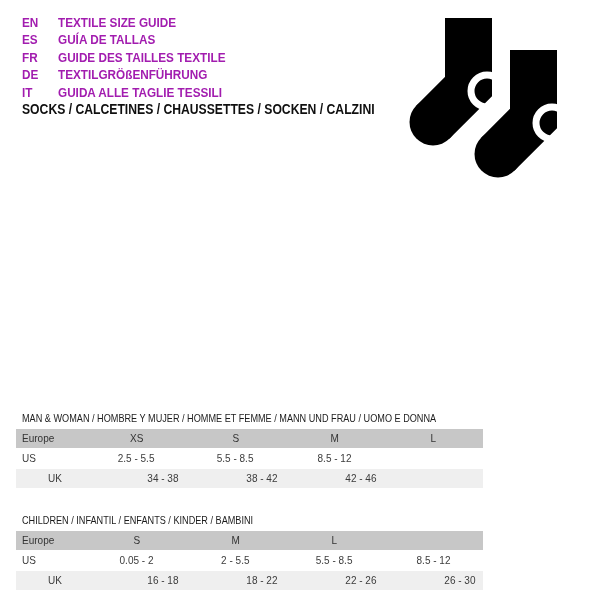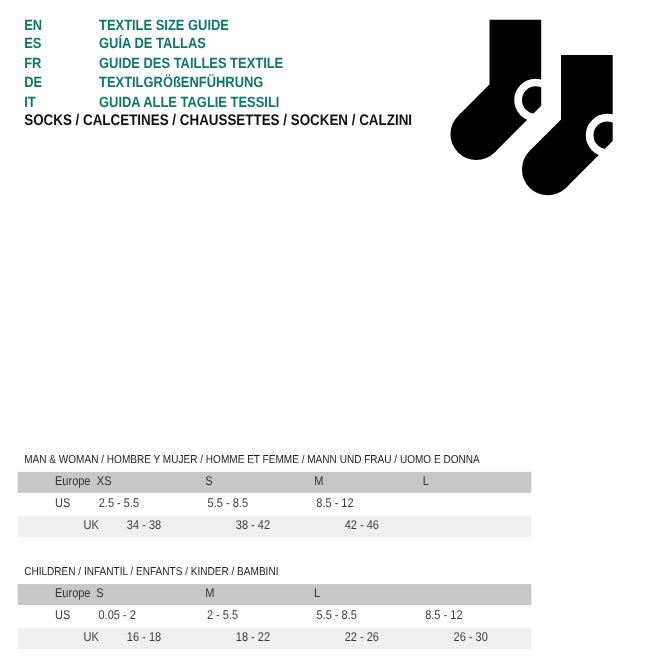--- a/index.html
+++ b/index.html
@@ -8,30 +8,30 @@
     font-family:"Liberation Sans","DejaVu Sans",sans-serif;
     -webkit-font-smoothing:antialiased;overflow:hidden;
   }
   .abs{position:absolute;}
   
   .cx{display:inline-block;transform:scaleX(0.87);transform-origin:0 50%;white-space:nowrap;}
   .cxc{display:inline-block;transform:scaleX(0.87);transform-origin:50% 50%;white-space:nowrap;}
 
   
   .lang-block{left:22px;top:14px;}
-  .lang-row{height:17.4px;line-height:17.4px;font-size:13.5px;font-weight:bold;color:#0f766e;display:flex;gap:32px;}
+  .lang-row{height:17.4px;line-height:17.4px;font-size:13.5px;font-weight:bold;color:#a21caf;display:flex;}
   .lang-code{width:36px;flex:0 0 36px;}
   .category-line{left:22px;top:100px;height:18px;line-height:18px;font-size:14px;font-weight:bold;color:#0f0f0f;}
 
   
   .table-title{left:22px;font-size:10.5px;font-weight:normal;color:#1c1c1c;line-height:14px;white-space:nowrap;}
   .size-table{left:16px;width:467px;}
   .trow{display:grid;grid-template-columns:71px 99px 99px 99px 99px;height:19px;margin-bottom:1px;}
-  .trow > div{line-height:19px;font-size:11.5px;color:#3b3b3b;overflow:visible;}
-  .trow > div:first-child{text-align:left;padding-left:6px;margin-left:28px;}
+  .trow > div{line-height:19px;font-size:11.5px;color:#3b3b3b;text-align:center;overflow:visible;}
+  .trow > div:first-child{text-align:left;padding-left:6px;}
   .thead{background:#c7c7c7;}
   .thead > div{color:#333333;}
   .row-even{background:#ffffff;}
   .row-odd{background:#efefef;padding-left:26px;}
 
   .sock-icon{left:405px;top:10px;}
 </style>
 </head>
 <body>
 

